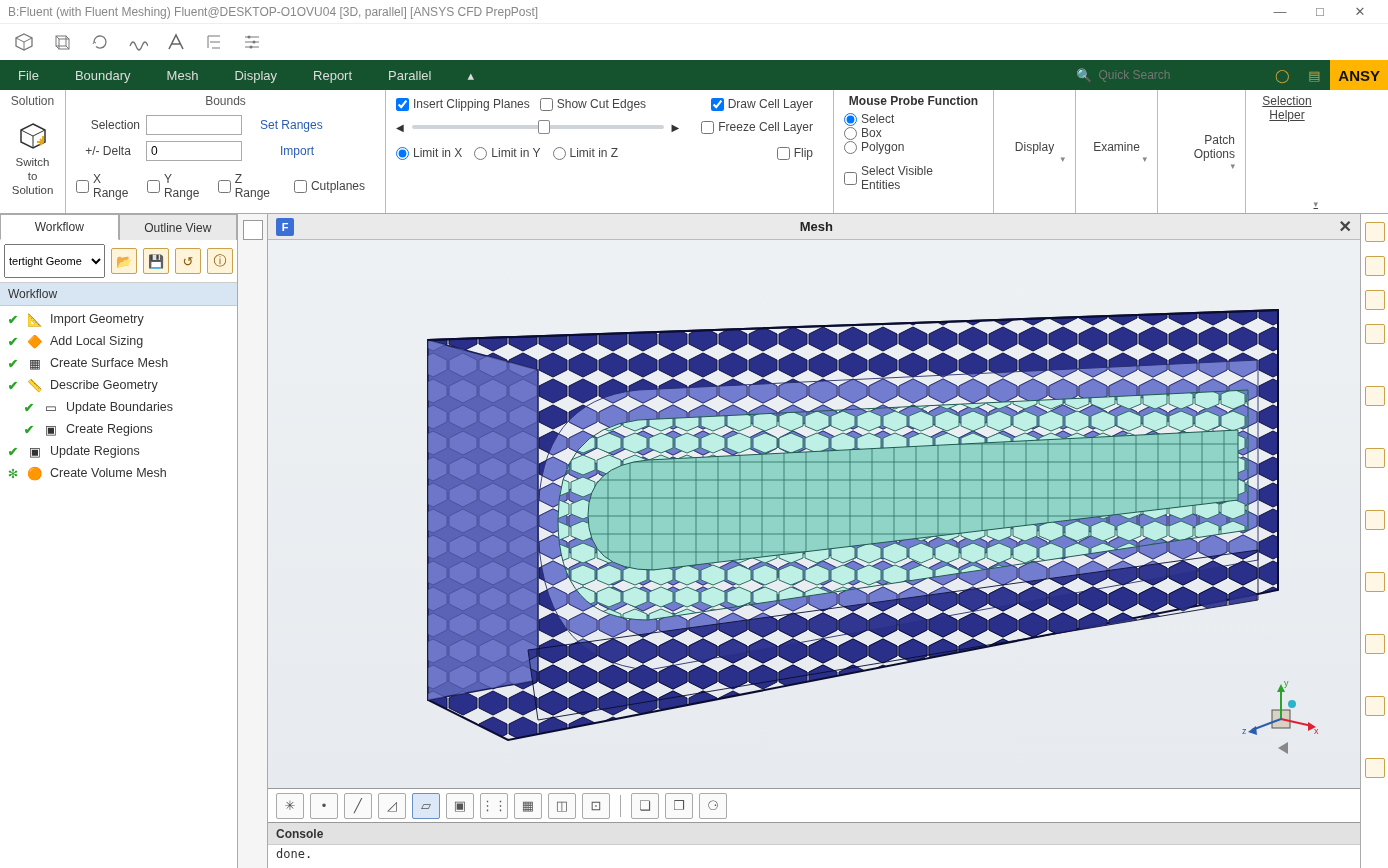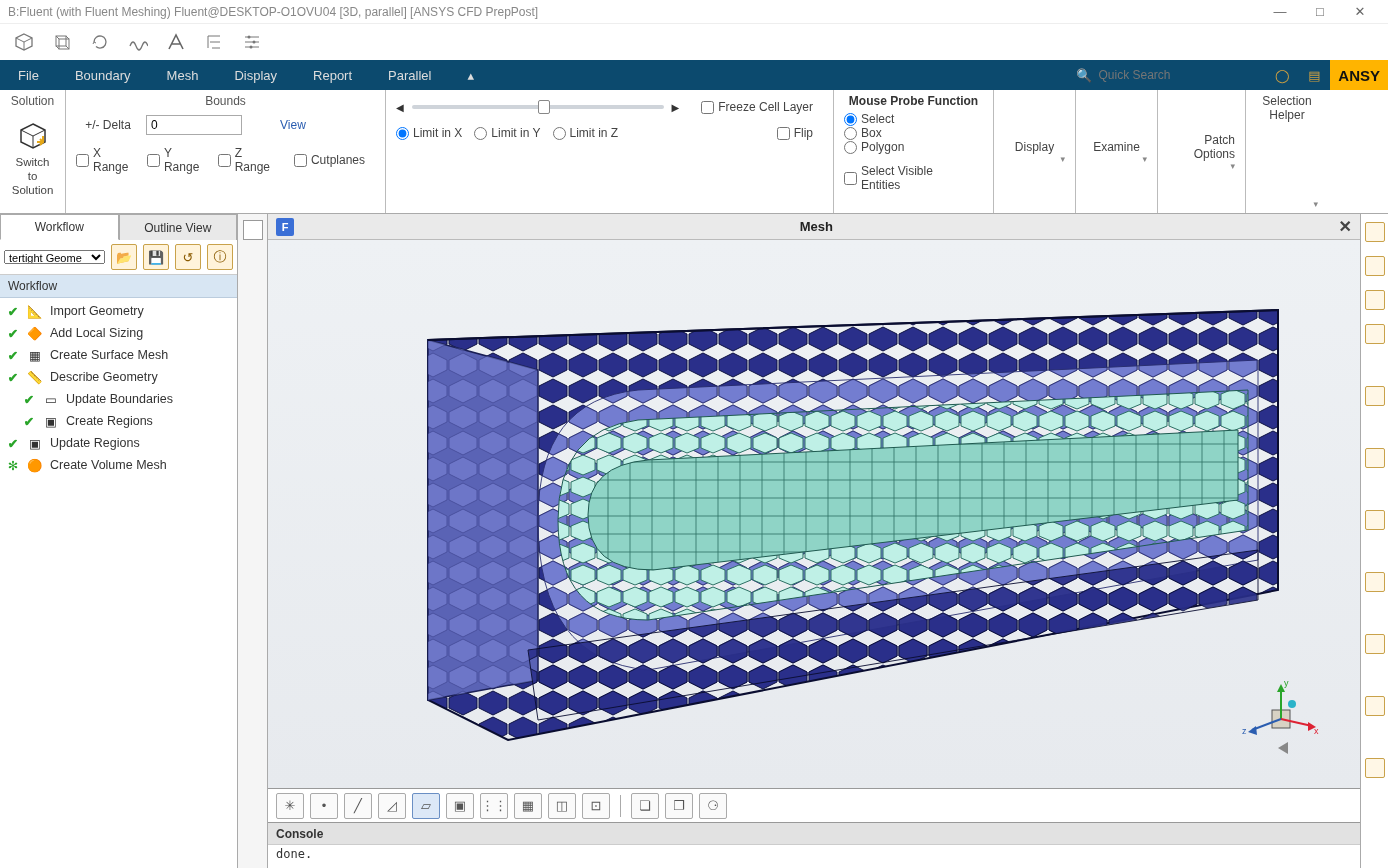--- a/index.html
+++ b/index.html
@@ -8,39 +8,39 @@
   
   .titlebar { height: 24px; display: flex; align-items: center; padding: 0 8px; color: #888; font-size: 12px; border-bottom: 1px solid #eee; }
   .titlebar .spacer { flex: 1; }
   .winbtn { width: 40px; text-align: center; color: #666; font-size: 13px; }
 
   
   .quickbar { height: 36px; display: flex; align-items: center; gap: 18px; padding: 0 14px; }
   .quickbar .qicon { width: 20px; height: 20px; color: #777; position: relative; }
 
   
-  .menubar { height: 30px; background: #0c4a6e; display: flex; align-items: stretch; color: #ddd; font-size: 13px; }
+  .menubar { height: 30px; background: #14532d; display: flex; align-items: stretch; color: #ddd; font-size: 13px; }
   .menubar .mitem { padding: 0 18px; display: flex; align-items: center; cursor: pointer; }
   .menubar .mflex { flex: 1; }
   .menubar .search { display: flex; align-items: center; color: #aaa; gap: 6px; padding: 0 10px; width: 200px; }
   .menubar .search input { background: transparent; border: none; color: #ccc; font-size: 12px; outline: none; width: 140px; }
   .menubar .logo { background: #ffb400; color: #111; font-weight: bold; padding: 0 8px; display: flex; align-items: center; font-size: 15px; }
   .menubar .ricon { width: 32px; display:flex; align-items:center; justify-content:center; color:#cfa040; }
 
   
   .ribbon { height: 124px; display: flex; border-bottom: 1px solid #aaa; font-size: 12px; color: #444; }
   .rsection { border-right: 1px solid #bbb; padding: 4px 10px 2px 10px; display: flex; flex-direction: column; }
   .rtitle { text-align: center; font-size: 12px; color: #555; margin-bottom: 4px; }
   .rsection.sol { width: 66px; align-items:center; }
   .rsection.bounds { width: 320px; }
   .rsection.clip { width: 448px; }
   .rsection.mouse { width: 160px; }
   .rsection.btncol { width: 82px; align-items:center; justify-content:center; border-right:1px solid #bbb; }
   .rsection.btncol2 { width: 88px; align-items:center; justify-content:center; border-right:1px solid #bbb; }
-  .rsection.btncol3 { width: 82px; align-items:center; justify-content:space-between; border-right:none; }
+  .rsection.btncol3 { width: 82px; align-items:center; justify-content:space-between; border-right:none;text-decoration:underline; }
 
   .chk { display: inline-flex; align-items: center; gap: 4px; margin-right: 10px; }
   .chk input { width: 13px; height: 13px; }
   .radio { display: inline-flex; align-items: center; gap: 4px; margin-right: 12px; }
   .brow { display: flex; align-items: center; margin: 3px 0; }
   .txtfield { border: 1px solid #aaa; height: 20px; width: 96px; padding: 0 4px; font-size: 12px; }
   .link { color: #2a5db0; cursor: pointer; }
   .slider-row { display:flex; align-items:center; gap:8px; margin:6px 0; }
   .slider-row .track { flex:1; height:4px; background:#cfd4da; position:relative; border-radius:2px;}
   .slider-row .thumb { position:absolute; top:-5px; left:50%; width:12px; height:14px; background:#fff; border:1px solid #888; border-radius:2px;}
@@ -50,21 +50,21 @@
 
   
   .content { display:flex; height: calc(868px - 24px - 36px - 30px - 124px); }
 
   
   .leftpanel { width: 238px; border-right:1px solid #aaa; display:flex; flex-direction:column; background:#fff; }
   .tabs { display:flex; height:26px; font-size:12px; }
   .tab { flex:1; border:1px solid #aaa; border-bottom:none; display:flex; align-items:center; justify-content:center; background:#e9e9e9; cursor:pointer;}
   .tab.active { background:#fff; border-bottom:1px solid #fff; }
   .wf-toolbar { display:flex; align-items:center; gap:6px; padding:4px; border-bottom:1px solid #ccc; }
-  .wf-toolbar select { font-size:11px; height:14px; flex:1; }
+  .wf-toolbar select { font-size:11px; height:34px; flex:1; }
   .ibtn { width:26px; height:26px; border:1px solid #c9a24a; background:#fff3da; display:flex; align-items:center; justify-content:center; font-size:13px; color:#8a5a00; cursor:pointer; border-radius:2px;}
   .wf-head { background:#d8e6f3; padding:4px 8px; font-size:12px; border-bottom:1px solid #bcd; }
   .tree { padding:2px 4px; font-size:12.5px; }
   .node { display:flex; align-items:center; gap:6px; padding:3px 2px; }
   .node.child { padding-left:18px; }
   .tick { color:#2aa52a; font-weight:bold; width:14px; text-align:center;}
   .star { color:#2aa52a; width:14px; text-align:center; }
   .wicon { width:18px; height:16px; display:inline-flex; align-items:center; justify-content:center;}
 
   
@@ -184,23 +184,28 @@
           <polyline points="20,22 26,22 26,16" fill="none" stroke="#e6a817" stroke-width="2"></polyline>
           <polyline points="23,19 26,22 23,25" fill="none" stroke="#e6a817" stroke-width="2"></polyline>
         </svg>
     </div>
     <div style="text-align:center; font-size:11.5px; line-height:1.2; margin-top:4px;">Switch to Solution</div>
   </div>
 
   <div class="rsection bounds">
     <div class="rtitle">Bounds</div>
     <div class="brow">
+      <span style="width:64px; text-align:right; margin-right:6px;">Selection</span>
+      <input class="txtfield" style="">
+      <span class="link" style="margin-left:18px;">Set Ranges</span>
+    </div>
+    <div class="brow">
       <span style="width:64px; text-align:center; margin-right:6px;">+/- Delta</span>
       <input class="txtfield" value="0" style="">
-      <span class="link" style="margin-left:38px;">View</span>
+      <span class="link" style="margin-left:38px;">Import</span>
     </div>
     <div class="brow" style="margin-top:8px;">
       <label class="chk">
           <input type="checkbox" style="">
           <span>X Range</span>
         </label>
       <label class="chk">
           <input type="checkbox" style="">
           <span>Y Range</span>
         </label>
@@ -209,20 +214,35 @@
           <span>Z Range</span>
         </label>
       <label class="chk" style="margin-left:6px;">
           <input type="checkbox" style="">
           <span>Cutplanes</span>
         </label>
     </div>
   </div>
 
   <div class="rsection clip">
+    <div class="brow">
+      <label class="chk">
+          <input type="checkbox" checked="" style="">
+          <span>Insert Clipping Planes</span>
+        </label>
+      <label class="chk">
+          <input type="checkbox" style="">
+          <span>Show Cut Edges</span>
+        </label>
+      <span style="flex:1"></span>
+      <label class="chk">
+          <input type="checkbox" checked="" style="">
+          <span>Draw Cell Layer</span>
+        </label>
+    </div>
     <div class="slider-row">
       <span class="tri">◀</span>
       <div class="track">
           <div class="thumb"></div>
         </div>
       <span class="tri">▶</span>
       <label class="chk" style="margin-left:14px;">
           <input type="checkbox" style="">
           <span>Freeze Cell Layer</span>
         </label>

